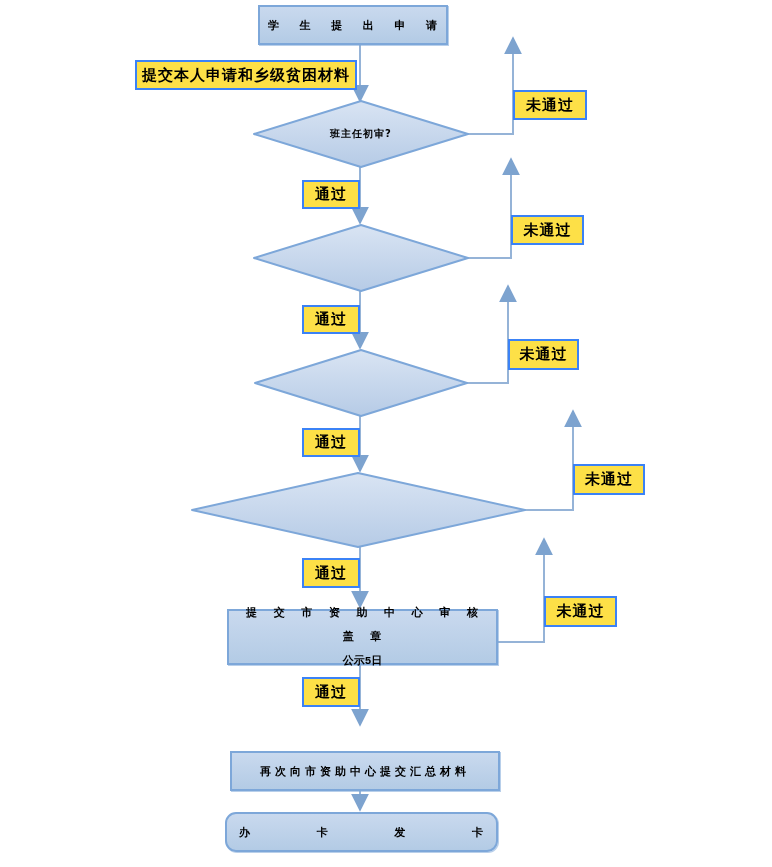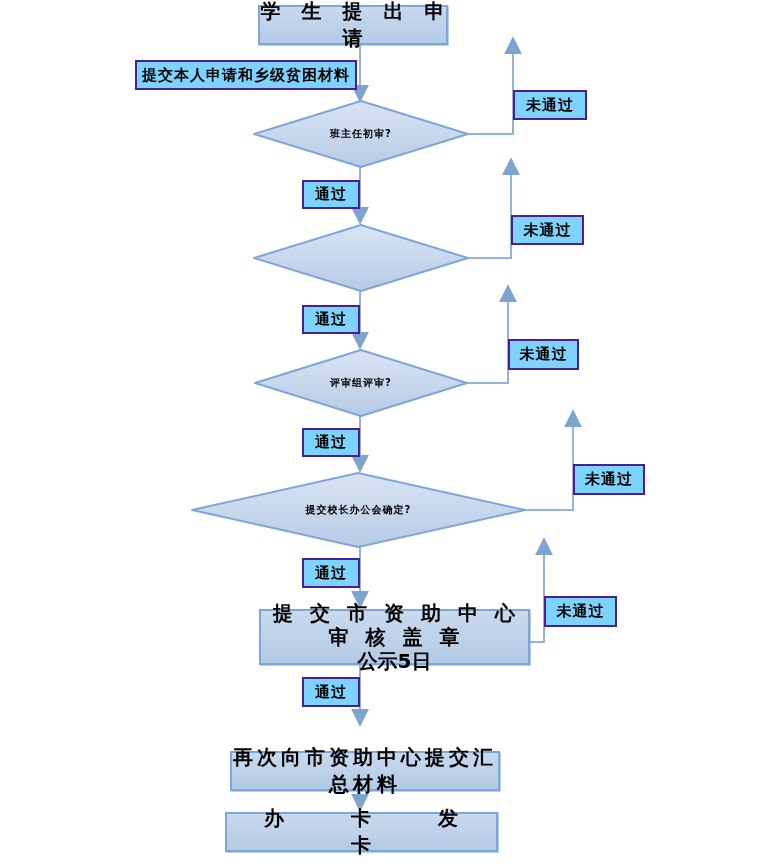--- a/index.html
+++ b/index.html
@@ -11,29 +11,30 @@
   .canvas svg.connectors { position:absolute; left:0; top:0; z-index:1; }
   .node, .lbl, .dlabel {
     position:absolute; box-sizing:border-box; z-index:2;
     display:flex; align-items:center; justify-content:center;
     text-align:center; font-weight:bold; color:#000;
   }
   .node {
     background:linear-gradient(180deg,#c9d9ee 0%,#b3cbe5 100%);
     border:2px solid #7da7d9;
     box-shadow:1px 1px 0 rgba(125,167,217,.55);
-    font-size:20px;
+    font-size:11px;
+    font-family:Liberation Mono, monospace;
   }
   .node.start   { word-spacing:12px; letter-spacing:1px; }
-  .node.process { flex-direction:column; line-height:24px; padding:2px 4px;margin-left:32px; }
+  .node.process { flex-direction:column; line-height:24px; padding:2px 4px; }
   .node .l1 { word-spacing:8px; letter-spacing:1px; }
   .node.process2 { letter-spacing:4px; }
-  .node.end  { word-spacing:58px; letter-spacing:1px; }
+  .node.end  { word-spacing:58px; letter-spacing:1px;border-radius:11px; }
   .lbl {
-    background:#7dd3fc; border:2px solid #4c1d95;
+    background:#fde047; border:2px solid #3b82f6;
     font-size:15px; letter-spacing:1px;
   }
   .dlabel { font-size:10px; letter-spacing:1px; z-index:3; }
 </style>
 </head>
 <body>
 
 <div class="canvas">
 
   <svg class="connectors" width="772" height="867" viewBox="0 0 772 867">
@@ -69,22 +70,20 @@
       <polygon points="361,350 467,383 361,416 255,383"></polygon>
       <polygon points="358,473 525,510 358,547 192,510"></polygon>
     </g>
   </svg>
 
   <div class="node start" style="left:258px; top:5px; width:190px; height:40px;">学 生 提 出 申 请</div>
 
   <div class="lbl" style="left:135px; top:60px; width:222px; height:30px;">提交本人申请和乡级贫困材料</div>
 
   <div class="dlabel" style="left:254px; top:121px; width:214px; height:26px;">班主任初审?</div>
-  <div class="dlabel" style="left:255px; top:370px; width:212px; height:26px;">评审组评审?</div>
-  <div class="dlabel" style="left:192px; top:497px; width:333px; height:26px;">提交校长办公会确定?</div>
 
   <div class="lbl" style="left:302px; top:180px; width:58px; height:29px;">通过</div>
   <div class="lbl" style="left:302px; top:305px; width:58px; height:29px;">通过</div>
   <div class="lbl" style="left:302px; top:428px; width:58px; height:29px;">通过</div>
   <div class="lbl" style="left:302px; top:558px; width:58px; height:30px;">通过</div>
   <div class="lbl" style="left:302px; top:677px; width:58px; height:30px;">通过</div>
 
   <div class="lbl" style="left:513px; top:90px;  width:74px; height:30px;">未通过</div>
   <div class="lbl" style="left:511px; top:215px; width:73px; height:30px;">未通过</div>
   <div class="lbl" style="left:508px; top:339px; width:71px; height:31px;">未通过</div>

